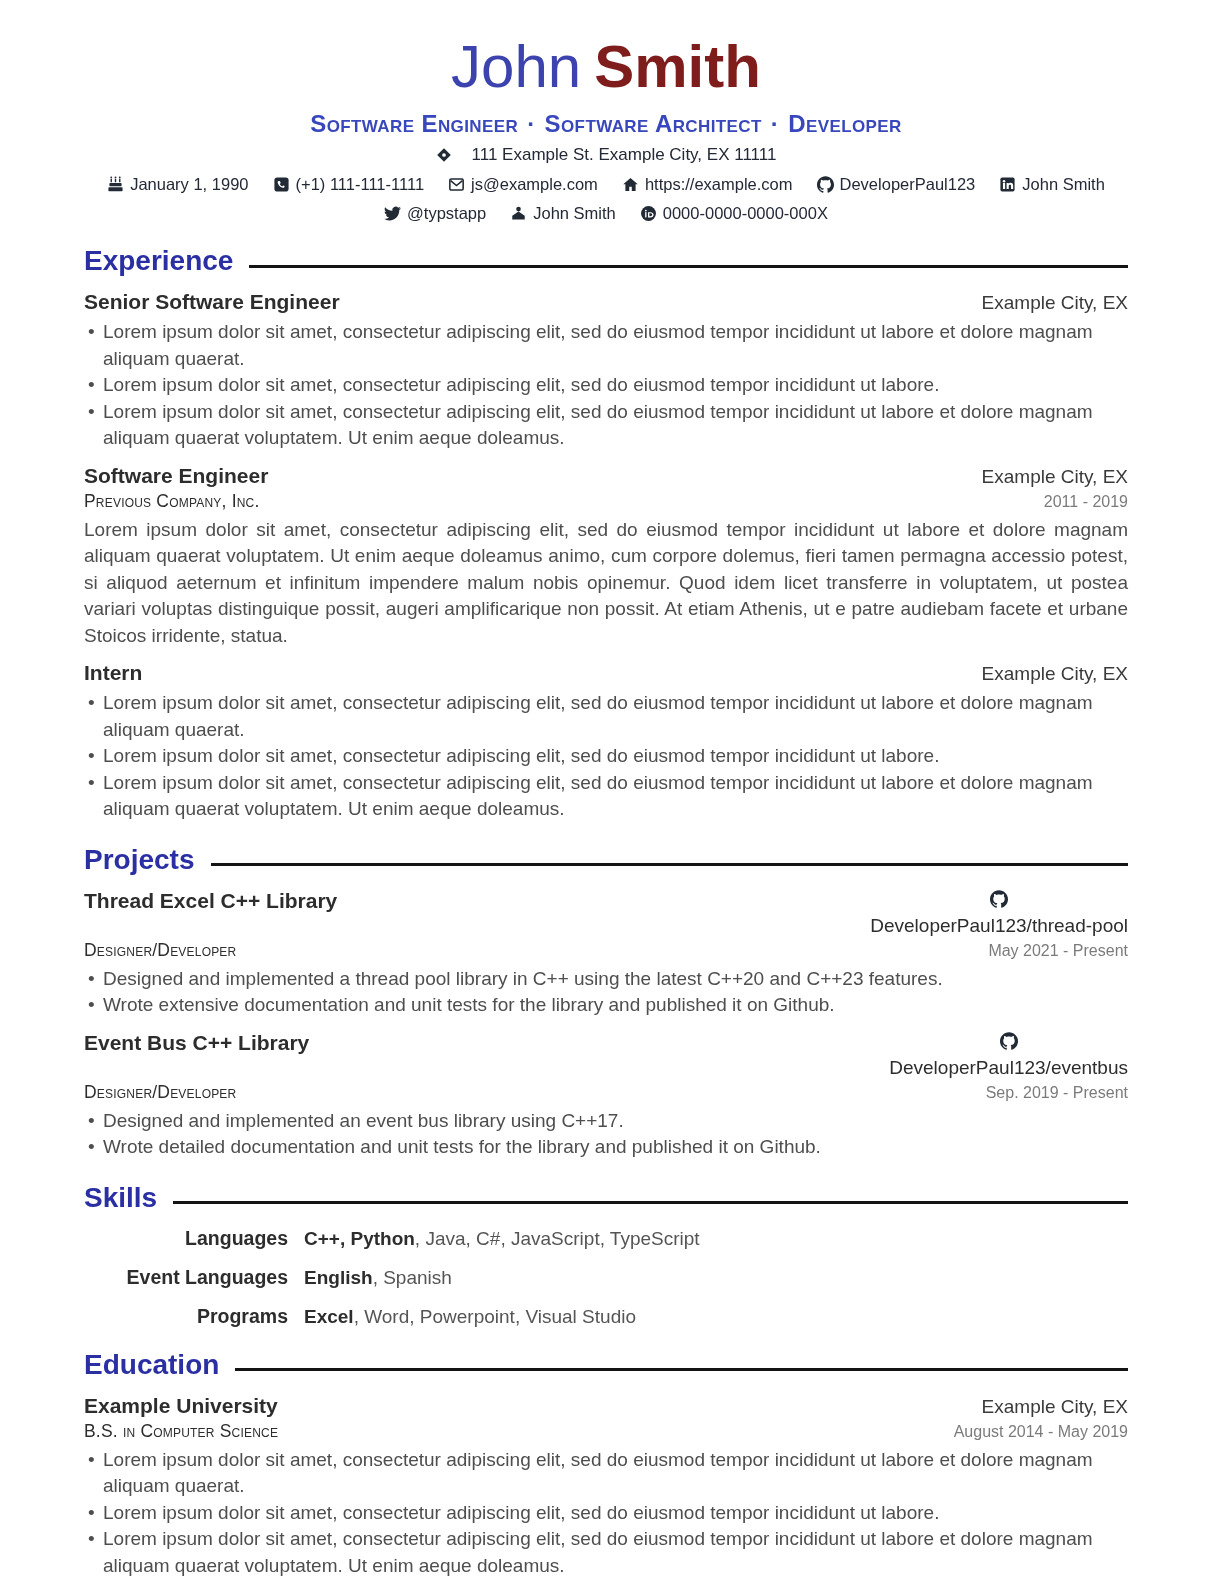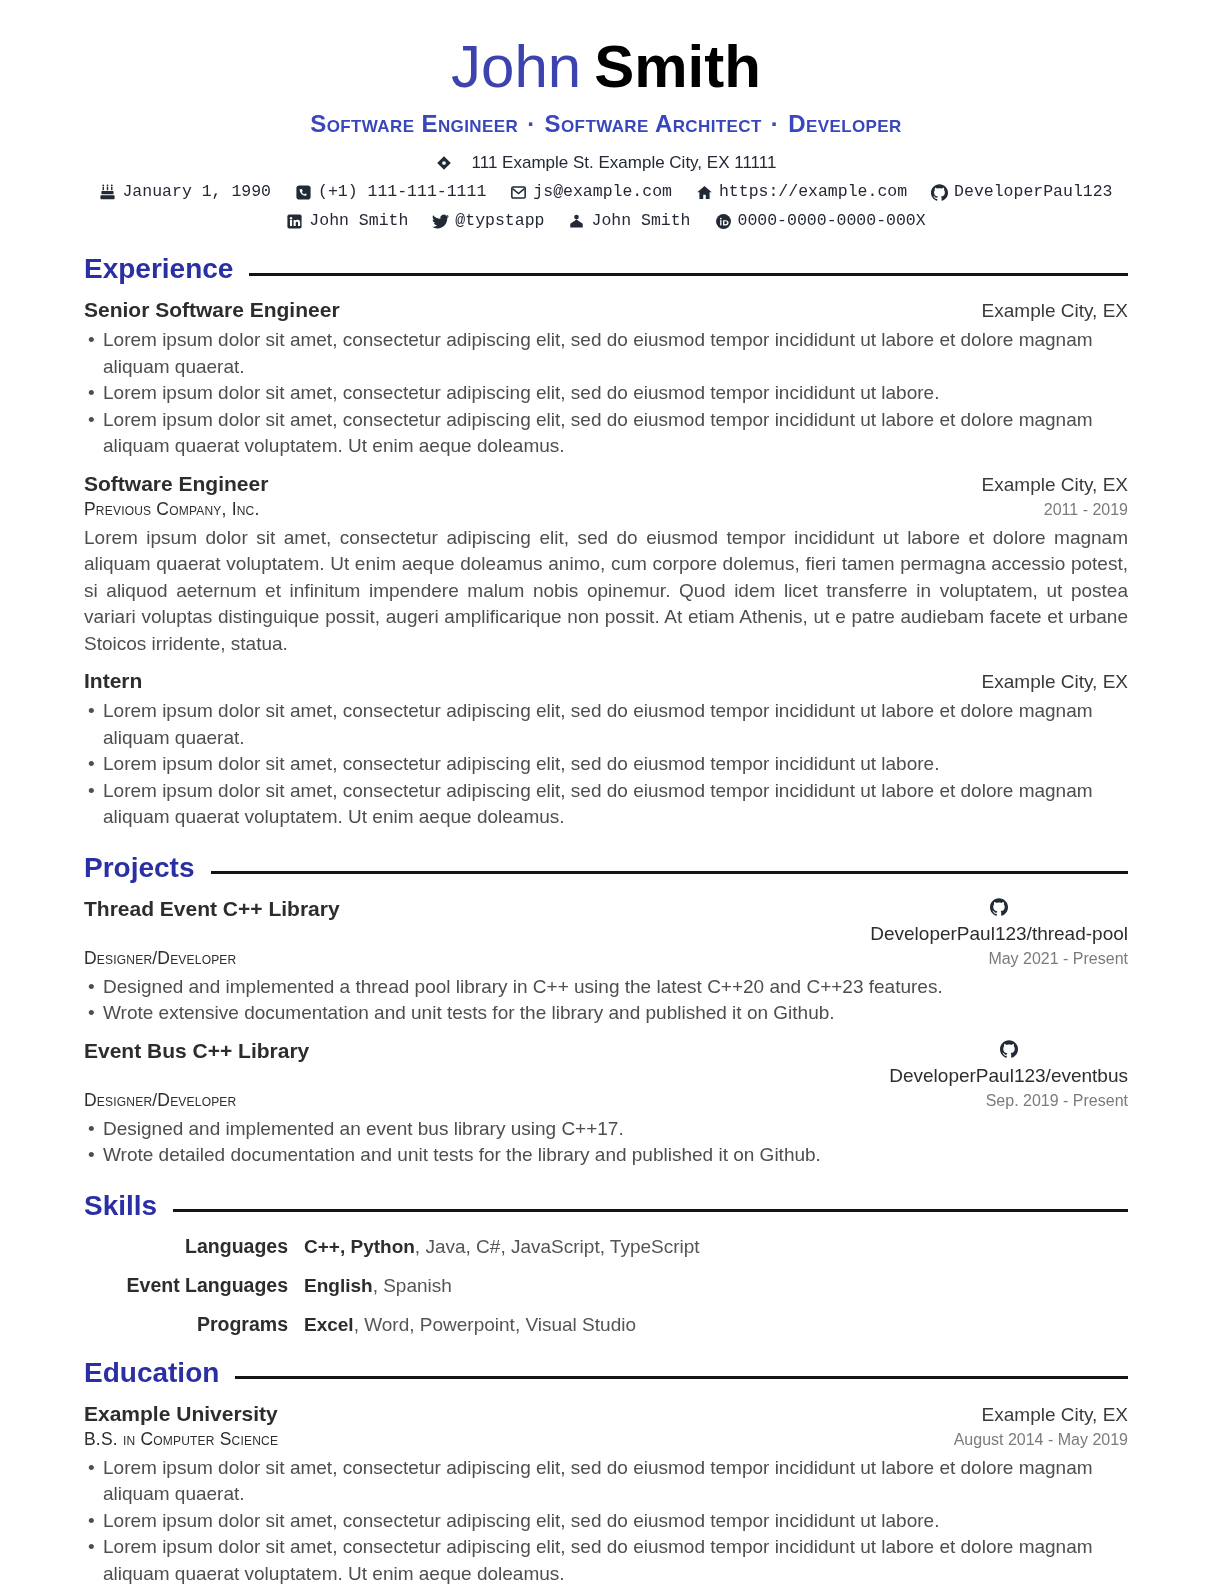--- a/index.html
+++ b/index.html
@@ -10,33 +10,33 @@
     font-family:"Liberation Sans","DejaVu Sans",sans-serif;
     color:#2d2d2d;
     overflow:hidden;
   }
   .page { padding:34px 96px 0 84px; }
 
   
   .header { text-align:center; }
   .name { font-size:60px; line-height:66px; }
   .name .first { font-weight:200; color:#3c43ae; }
-  .name .last  { font-weight:700; color:#000000; margin-left:13px; }
+  .name .last  { font-weight:700; color:#7f1d1d; margin-left:13px; }
   .subtitle {
     margin-top:10px; font-size:24px; font-weight:600;
     font-variant:small-caps; color:#3847bb; letter-spacing:.4px;
   }
   .subtitle .sep { padding:0 9px; }
   .address {
-    margin-top:15px; font-size:17px; color:#232936;
+    margin-top:7px; font-size:17px; color:#232936;
     display:flex; justify-content:center; align-items:center; gap:20px;
   }
   .contacts {
     margin-top:8px; display:flex; flex-wrap:wrap; justify-content:center;
-    column-gap:24px; row-gap:7px; font-size:16.5px; color:#232936; line-height:22px;font-family:Liberation Mono, monospace;
+    column-gap:24px; row-gap:7px; font-size:16.5px; color:#232936; line-height:22px;
   }
   .contact { display:inline-flex; align-items:center; gap:6px; }
   .icon { display:inline-flex; }
   .icon svg { display:block; }
 
   
   .section { margin-top:20px; }
   .section-head { display:flex; align-items:center; gap:16px; }
   .section-title { font-size:28px; font-weight:700; color:#2a2fa3; line-height:34px; }
   .rule { flex:1; height:3px; background:#141414; transform:translateY(5px); }
@@ -223,21 +223,21 @@
   </section>
 
   <section class="section">
     <div class="section-head">
       <h2 class="section-title">Projects</h2>
       <div class="rule"></div>
     </div>
 
     <div class="entry">
       <div class="entry-row">
-        <div class="entry-title">Thread Event C++ Library</div>
+        <div class="entry-title">Thread Excel C++ Library</div>
         <div class="repo">
           <span class="icon">
             <svg width="18" height="18" viewBox="0 0 24 24" fill="#222a35">
                 <path d="M12 .297c-6.63 0-12 5.373-12 12 0 5.303 3.438 9.8 8.205 11.385.6.113.82-.258.82-.577 0-.285-.01-1.04-.015-2.04-3.338.724-4.042-1.61-4.042-1.61C4.422 18.07 3.633 17.7 3.633 17.7c-1.087-.744.084-.729.084-.729 1.205.084 1.838 1.236 1.838 1.236 1.07 1.835 2.809 1.305 3.495.998.108-.776.417-1.305.76-1.605-2.665-.3-5.466-1.332-5.466-5.93 0-1.31.465-2.38 1.235-3.22-.135-.303-.54-1.523.105-3.176 0 0 1.005-.322 3.3 1.23.96-.267 1.98-.399 3-.405 1.02.006 2.04.138 3 .405 2.28-1.552 3.285-1.23 3.285-1.23.645 1.653.24 2.873.12 3.176.765.84 1.23 1.91 1.23 3.22 0 4.61-2.805 5.625-5.475 5.92.42.36.81 1.096.81 2.22 0 1.606-.015 2.896-.015 3.286 0 .315.21.69.825.57C20.565 22.092 24 17.592 24 12.297c0-6.627-5.373-12-12-12z"></path>
               </svg>
           </span>
           <span>DeveloperPaul123/thread-pool</span>
         </div>
       </div>
       <div class="entry-sub">

